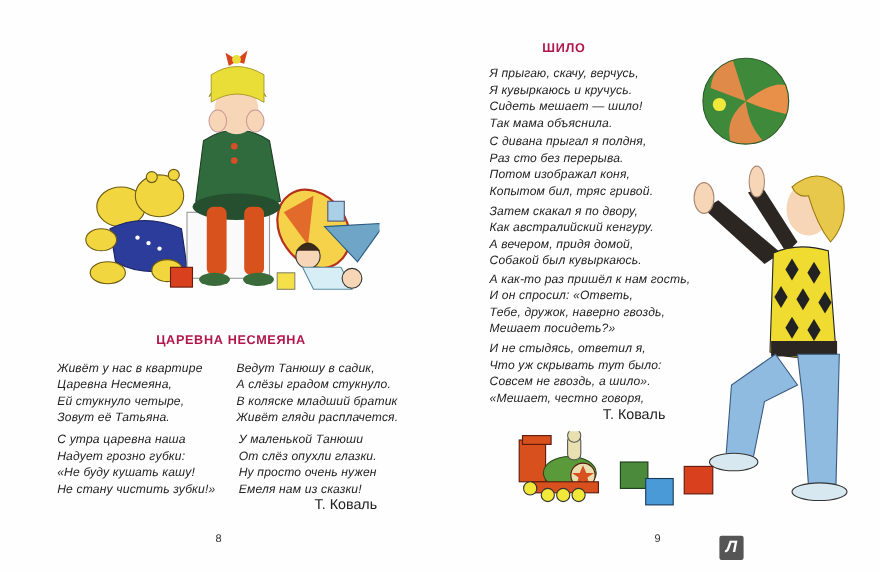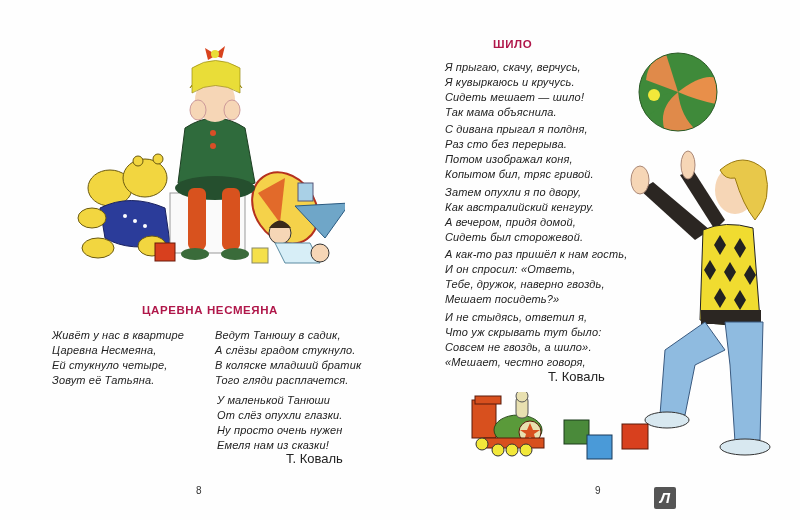--- a/index.html
+++ b/index.html
@@ -79,25 +79,31 @@
   </svg>
 
   <div class="title" style="left:142px;top:304px">ЦАРЕВНА НЕСМЕЯНА</div>
 
   <div class="stanza" style="left:52px;top:328px">
     <div>Живёт у нас в квартире</div>
     <div>Царевна Несмеяна,</div>
     <div>Ей стукнуло четыре,</div>
     <div>Зовут её Татьяна.</div>
   </div>
+  <div class="stanza" style="left:52px;top:393px">
+    <div>С утра царевна наша</div>
+    <div>Надует грозно губки:</div>
+    <div>«Не буду кушать кашу!</div>
+    <div>Не стану чистить зубки!»</div>
+  </div>
   <div class="stanza" style="left:215px;top:328px">
     <div>Ведут Танюшу в садик,</div>
     <div>А слёзы градом стукнуло.</div>
     <div>В коляске младший братик</div>
-    <div>Того гляди расплачется.</div>
+    <div>Живёт гляди расплачется.</div>
   </div>
   <div class="stanza" style="left:217px;top:393px">
     <div>У маленькой Танюши</div>
     <div>От слёз опухли глазки.</div>
     <div>Ну просто очень нужен</div>
     <div>Емеля нам из сказки!</div>
   </div>
 
   <div class="author" style="left:286px;top:451px">Т. Коваль</div>
   <div class="pagenum" style="left:196px;top:485px">8</div>
@@ -112,24 +118,24 @@
     <div>Сидеть мешает — шило!</div>
     <div>Так мама объяснила.</div>
   </div>
   <div class="stanza" style="left:45px;top:122px">
     <div>С дивана прыгал я полдня,</div>
     <div>Раз сто без перерыва.</div>
     <div>Потом изображал коня,</div>
     <div>Копытом бил, тряс гривой.</div>
   </div>
   <div class="stanza" style="left:45px;top:185px">
-    <div>Затем опухли я по двору,</div>
+    <div>Затем скакал я по двору,</div>
     <div>Как австралийский кенгуру.</div>
     <div>А вечером, придя домой,</div>
-    <div>Сидеть был сторожевой.</div>
+    <div>Собакой был кувыркаюсь.</div>
   </div>
   <div class="stanza" style="left:45px;top:247px">
     <div>А как-то раз пришёл к нам гость,</div>
     <div>И он спросил: «Ответь,</div>
     <div>Тебе, дружок, наверно гвоздь,</div>
     <div>Мешает посидеть?»</div>
   </div>
   <div class="stanza" style="left:45px;top:310px">
     <div>И не стыдясь, ответил я,</div>
     <div>Что уж скрывать тут было:</div>

